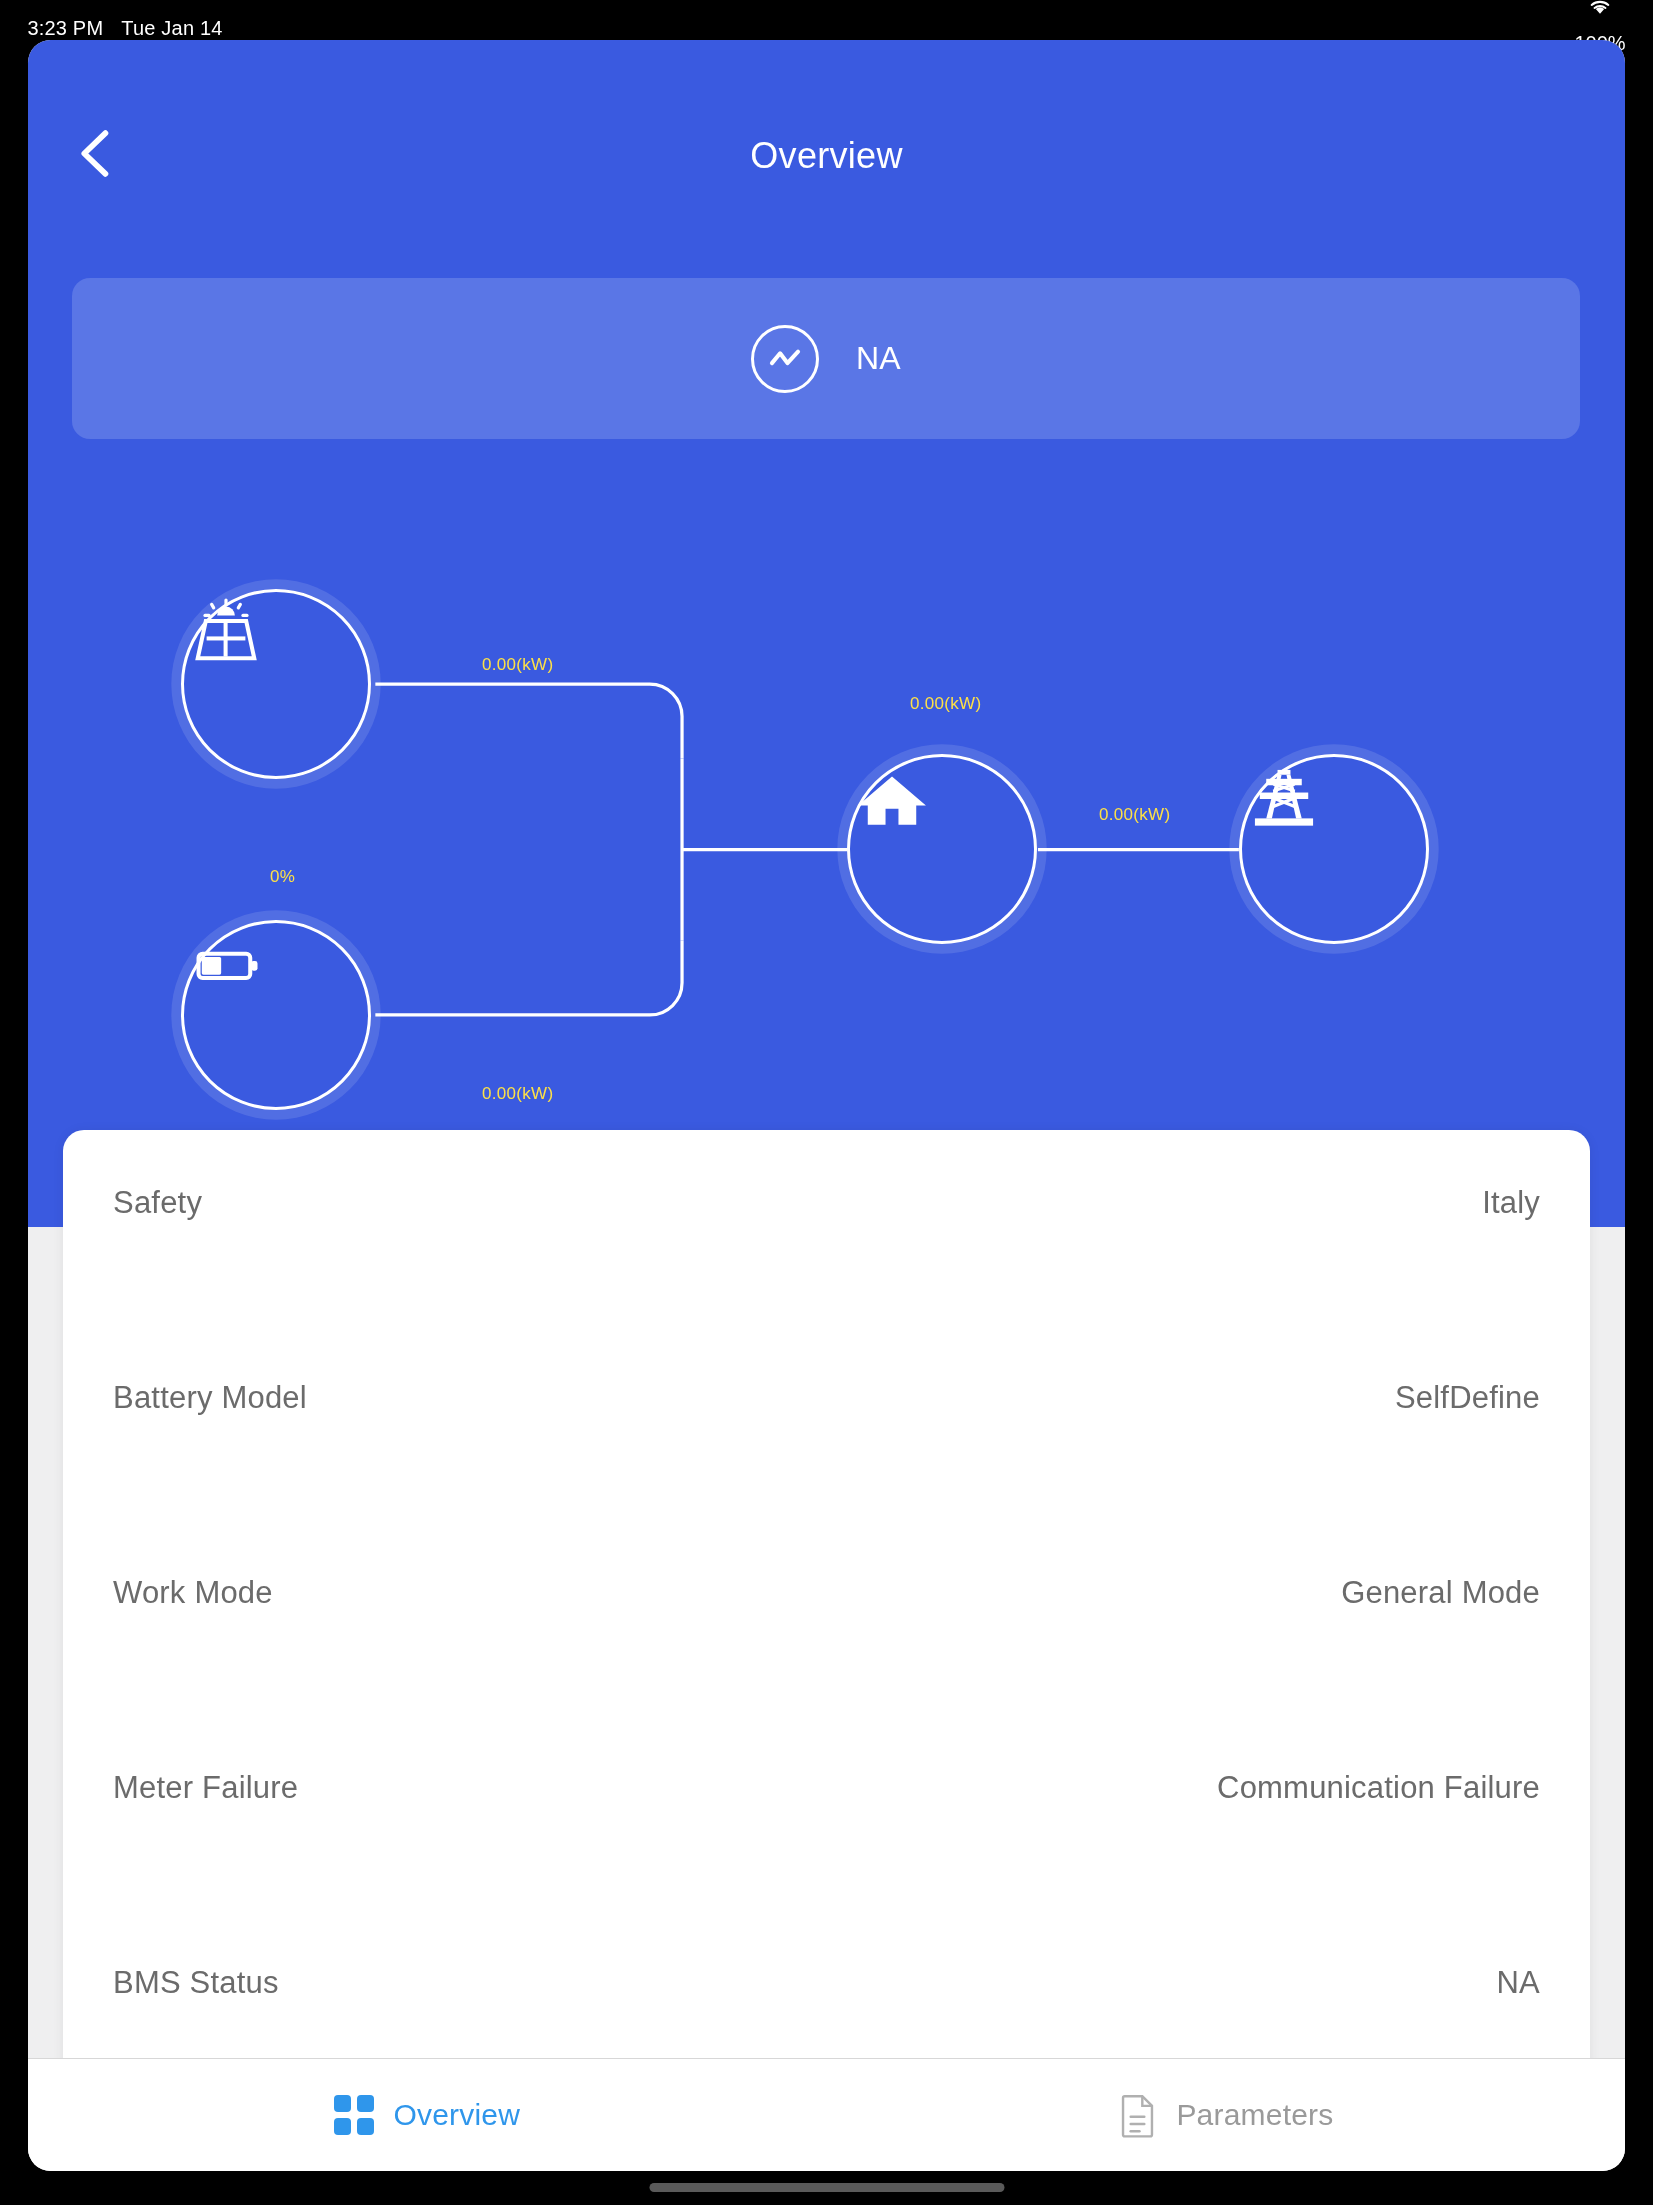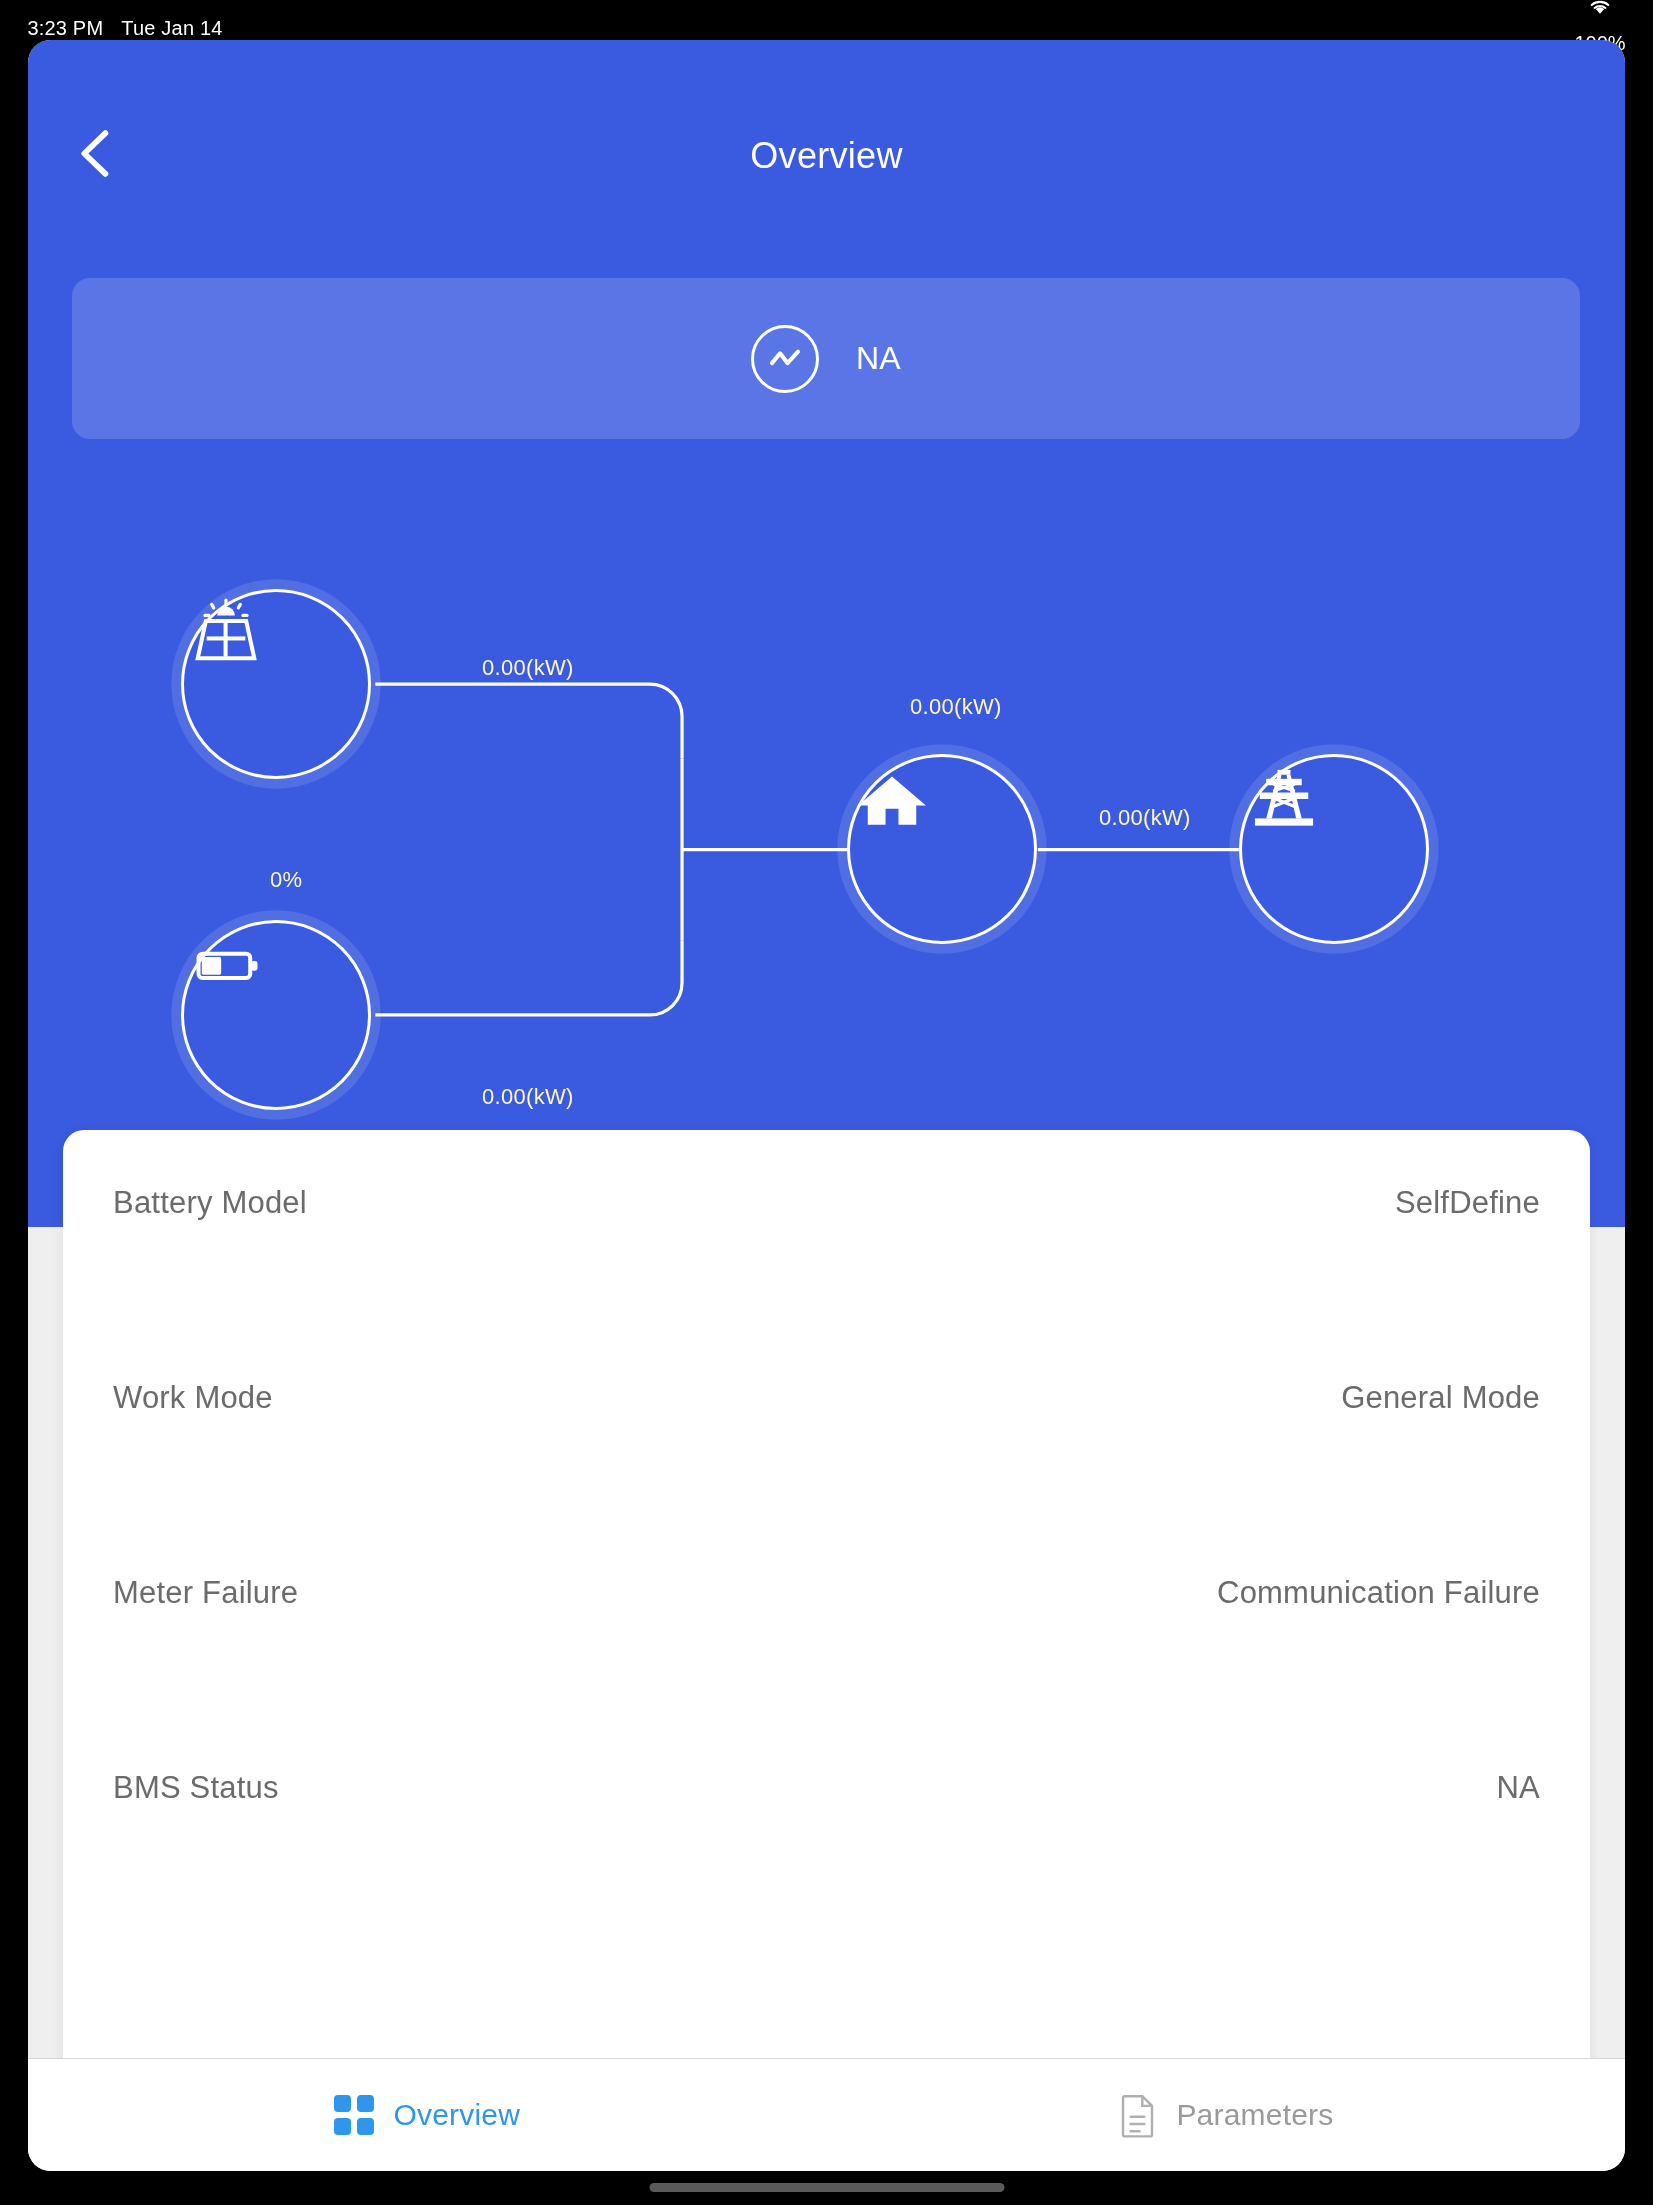--- a/index.html
+++ b/index.html
@@ -146,22 +146,22 @@
     justify-content: center;
     cursor: pointer;
   }
   .node-solar   { left: 153px;  top: 97px; }
   .node-battery { left: 153px;  top: 428px; }
   .node-house   { left: 819px; top: 262px; }
   .node-grid    { left: 1211px; top: 262px; }
 
   .flow-label {
     position: absolute;
-    color: #fef9c3;
-    font-size: 22px;
+    color: #fde047;
+    font-size: 17px;
     letter-spacing: 0.3px;
     white-space: nowrap;
   }
   .lbl-pv      { left: 454px;  top: 163px; }
   .lbl-batt    { left: 454px;  top: 592px; }
   .lbl-soc     { left: 242px;  top: 375px; }
   .lbl-house   { left: 882px; top: 202px; }
   .lbl-grid    { left: 1071px; top: 313px; }
 
   
@@ -351,20 +351,24 @@
       <span class="flow-label lbl-pv">0.00(kW)</span>
       <span class="flow-label lbl-batt">0.00(kW)</span>
       <span class="flow-label lbl-soc">0%</span>
       <span class="flow-label lbl-house">0.00(kW)</span>
       <span class="flow-label lbl-grid">0.00(kW)</span>
     </div>
   </div>
 
   <div class="info-card">
 
+    <div class="info-row">
+      <span class="info-label">Safety</span>
+      <span class="info-value">Italy</span>
+    </div>
 
     <div class="info-row">
       <span class="info-label">Battery Model</span>
       <span class="info-value">SelfDefine</span>
     </div>
 
     <div class="info-row">
       <span class="info-label">Work Mode</span>
       <span class="info-value">General Mode</span>
     </div>

